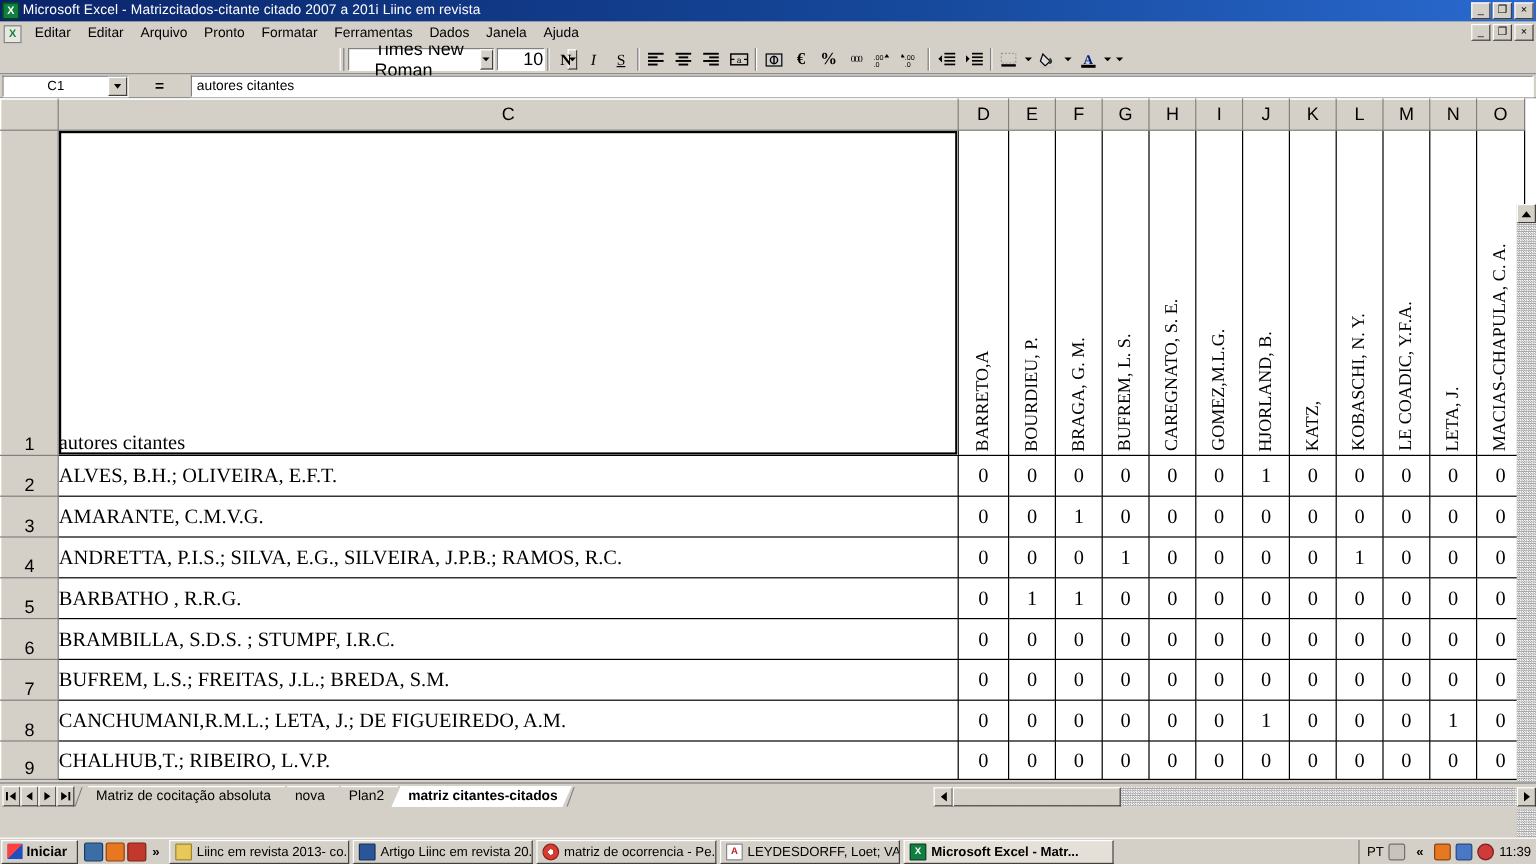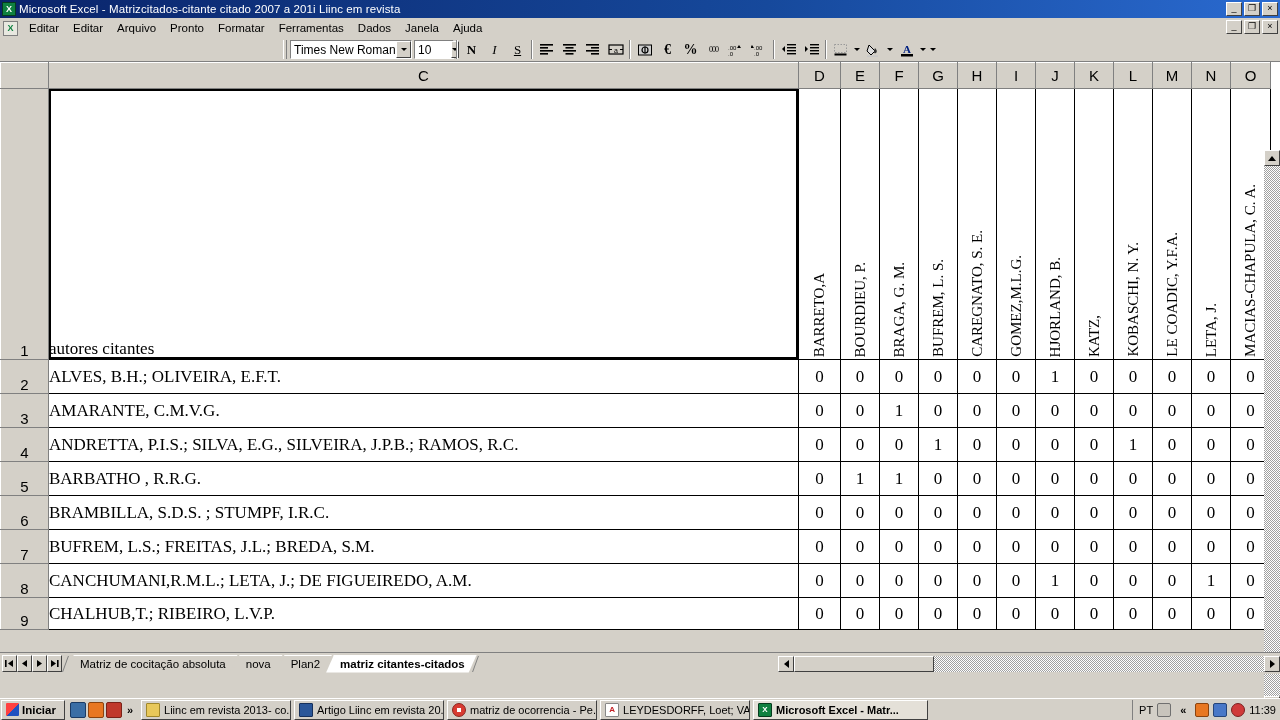--- a/index.html
+++ b/index.html
@@ -70,21 +70,21 @@
     height: 24px; background: #d4d0c8;
     display: flex; align-items: center;
     padding-left: 280px;
     border-bottom: 1px solid #808080;
   }
   .grip { width: 4px; height: 19px; border-left: 1px solid #fff; border-right: 1px solid #808080; margin: 0 3px; }
   .fontbox, .sizebox {
     height: 19px; background: #fff;
     border: 1px solid #808080; border-right-color:#fff; border-bottom-color:#fff;
     display: flex; align-items: center;
-    font-size: 12px; padding-left: 3px; color:#000;
+    font-size: 15px; padding-left: 21px; color:#000;
   }
   .fontbox { width: 122px; }
   .sizebox { width: 40px; margin-left: 2px; gap: 20px; }
   .ddarrow {
     margin-left: auto; width: 15px; height: 17px;
     background: #d4d0c8; border: 1px solid #fff;
     border-right-color:#404040; border-bottom-color:#404040;
     display:flex; align-items:center; justify-content:center;
   }
   .ddarrow:after { content:""; border-left:3px solid transparent; border-right:3px solid transparent; border-top:3px solid #000; }
@@ -501,20 +501,28 @@
     <div class="tbtn">
       <svg width="16" height="14">
         <text x="8" y="10" font-size="11" font-weight="bold" text-anchor="middle" font-family="Liberation Serif" fill="#002080">A</text>
         <rect x="2" y="11" width="12" height="2.5" fill="#000"></rect>
         </svg>
     </div>
     <div class="minarrow"></div>
     <div class="minarrow"></div>
   </div>
 
+  <div class="formulabar">
+    <div class="namebox">
+      <span class="nbtext">C1</span>
+      <span class="nbarrow"></span>
+    </div>
+    <div class="eqsign">=</div>
+    <div class="formulainput">autores citantes</div>
+  </div>
 
   <div class="gridwrap">
     <table class="grid">
       <colgroup>
         <col style="width:48px">
         <col style="width:750px">
         <col style="width:42px">
           <col style="width:39px">
           <col style="width:39px">
         <col style="width:39px">

